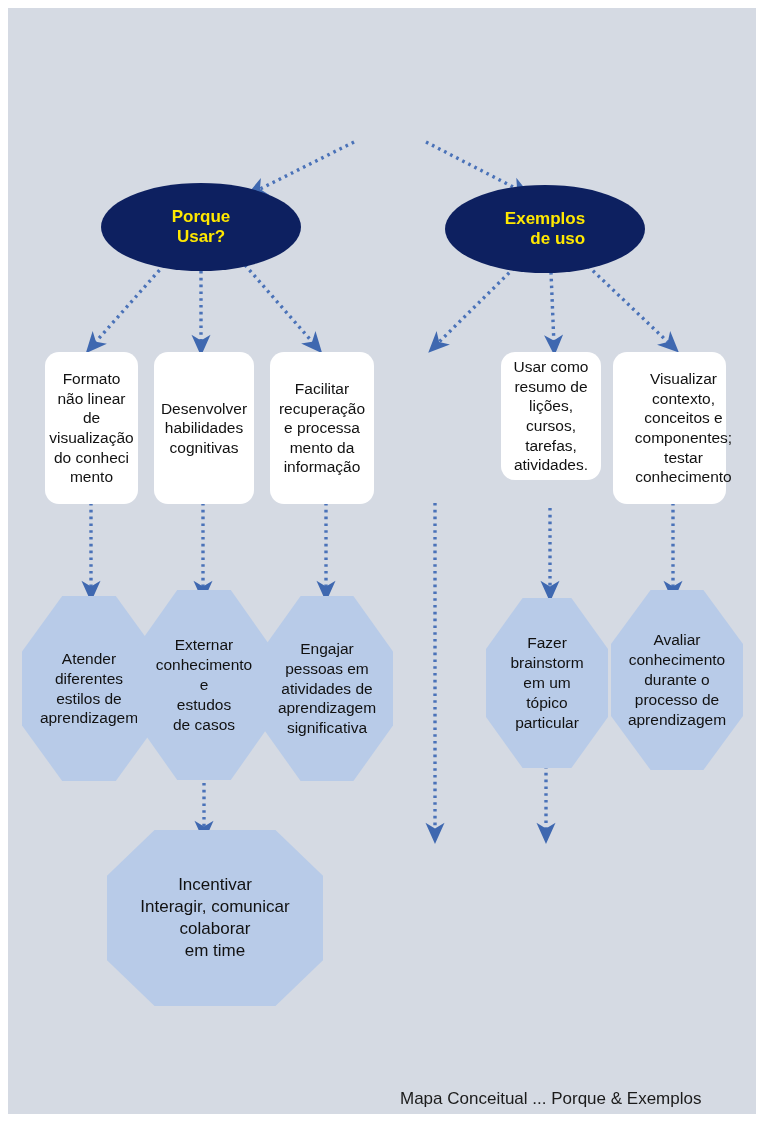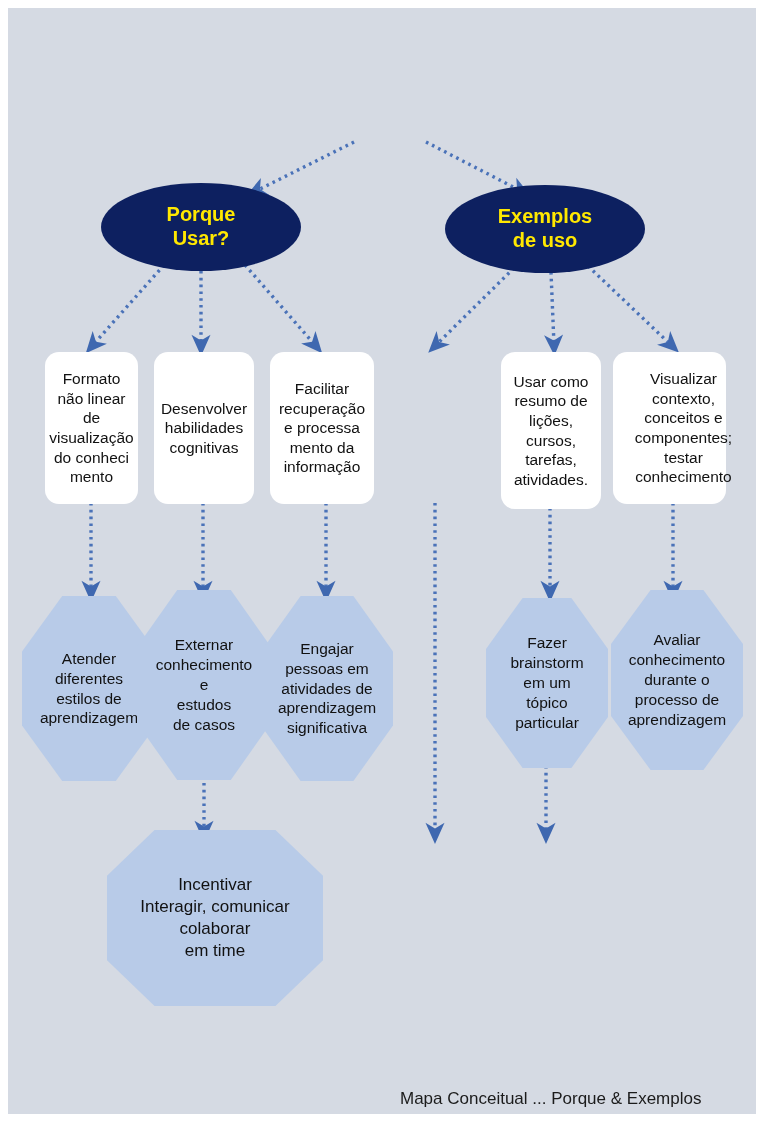--- a/index.html
+++ b/index.html
@@ -40,21 +40,21 @@
     justify-content: center;
     text-align: center;
     color: #ffe800;
     line-height: 1.18;
     z-index: 3;
   }
   .ellipse-node.root {
     font-size: 23px;
   }
   .ellipse-node.branch {
-    font-size: 20px;
+    font-size: 17px;
     font-weight: bold;
   }
   .ellipse-node.root { font-weight: normal; }
   .white-card {
     position: absolute;
     background: #ffffff;
     border-radius: 14px;
     display: flex;
     align-items: center;
     justify-content: center;
@@ -135,21 +135,21 @@
         <line x1="196" y1="775" x2="196" y2="823"></line>
         <line x1="538" y1="758" x2="538" y2="825"></line>
       </g>
     </svg>
 
 
     <div class="ellipse-node branch" style="left:93px; top:175px; width:200px; height:88px;">
       <span class="nowrap-lines">Porque
 Usar?</span>
     </div>
-    <div class="ellipse-node branch" style="left:437px; top:177px; width:200px; height:88px;">
+    <div class="ellipse-node branch" style="left:437px; top:177px; width:200px; height:88px;text-align:right;">
       <span class="nowrap-lines">Exemplos
 de uso</span>
     </div>
 
     <div class="white-card" style="left:146px; top:344px; width:100px; height:152px;">
       <span class="nowrap-lines">Desenvolver
 habilidades
 cognitivas</span>
     </div>
     <div class="white-card" style="left:37px; top:344px; width:93px; height:152px;">
@@ -160,21 +160,21 @@
 do conheci
 mento</span>
     </div>
     <div class="white-card" style="left:262px; top:344px; width:104px; height:152px;">
       <span class="nowrap-lines">Facilitar
 recuperação
 e processa
 mento da
 informação</span>
     </div>
-    <div class="white-card" style="left:493px; top:344px; width:100px; height:157px;">
+    <div class="white-card" style="left:493px; top:344px; width:100px; height:128px;">
       <span class="nowrap-lines">Usar como
 resumo de
 lições,
 cursos,
 tarefas,
 atividades.</span>
     </div>
     <div class="white-card" style="left:605px; top:344px; width:113px; height:152px;padding-left:33px;">
       <span class="nowrap-lines">Visualizar
 contexto,

